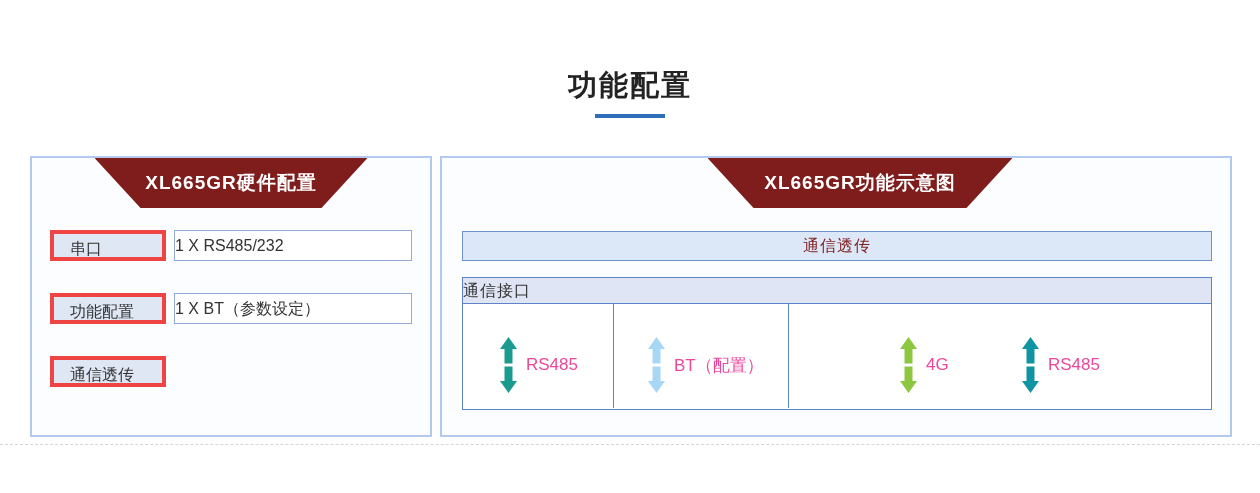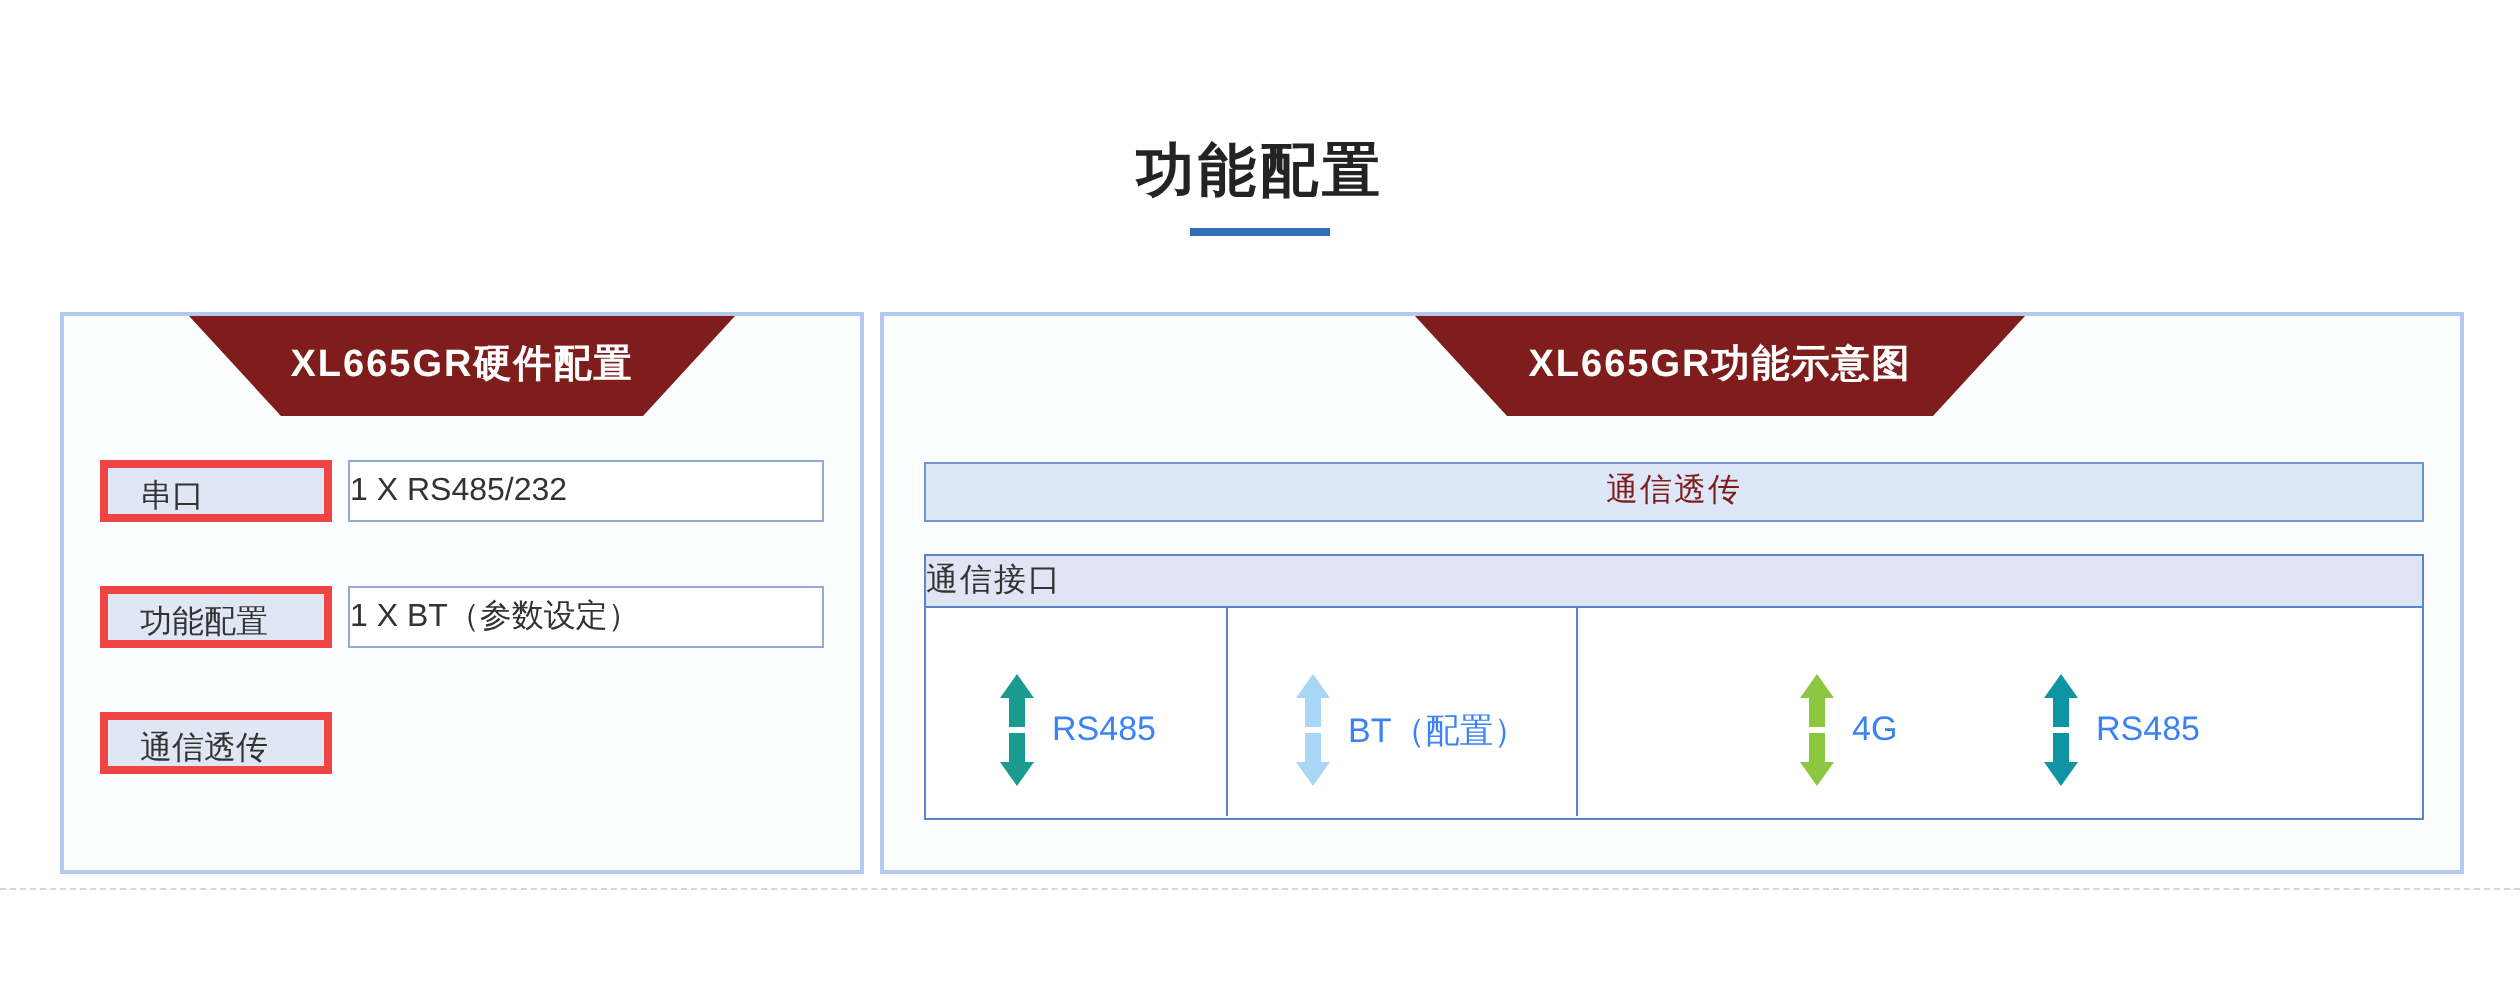--- a/index.html
+++ b/index.html
@@ -138,21 +138,21 @@
     position: absolute;
     top: 33px;
     height: 56px;
     display: flex;
     align-items: center;
   }
   .arrow-item svg { display: block; }
   .arrow-label {
     margin-left: 9px;
     font-size: 17px;
-    color: #3b82f6;
+    color: #ec4899;
     white-space: nowrap;
   }
 
   
   .bottom-dash {
     position: absolute;
     top: 444px; left: 0;
     width: 100%;
     border-top: 1px dashed #d6d6d6;
   }

